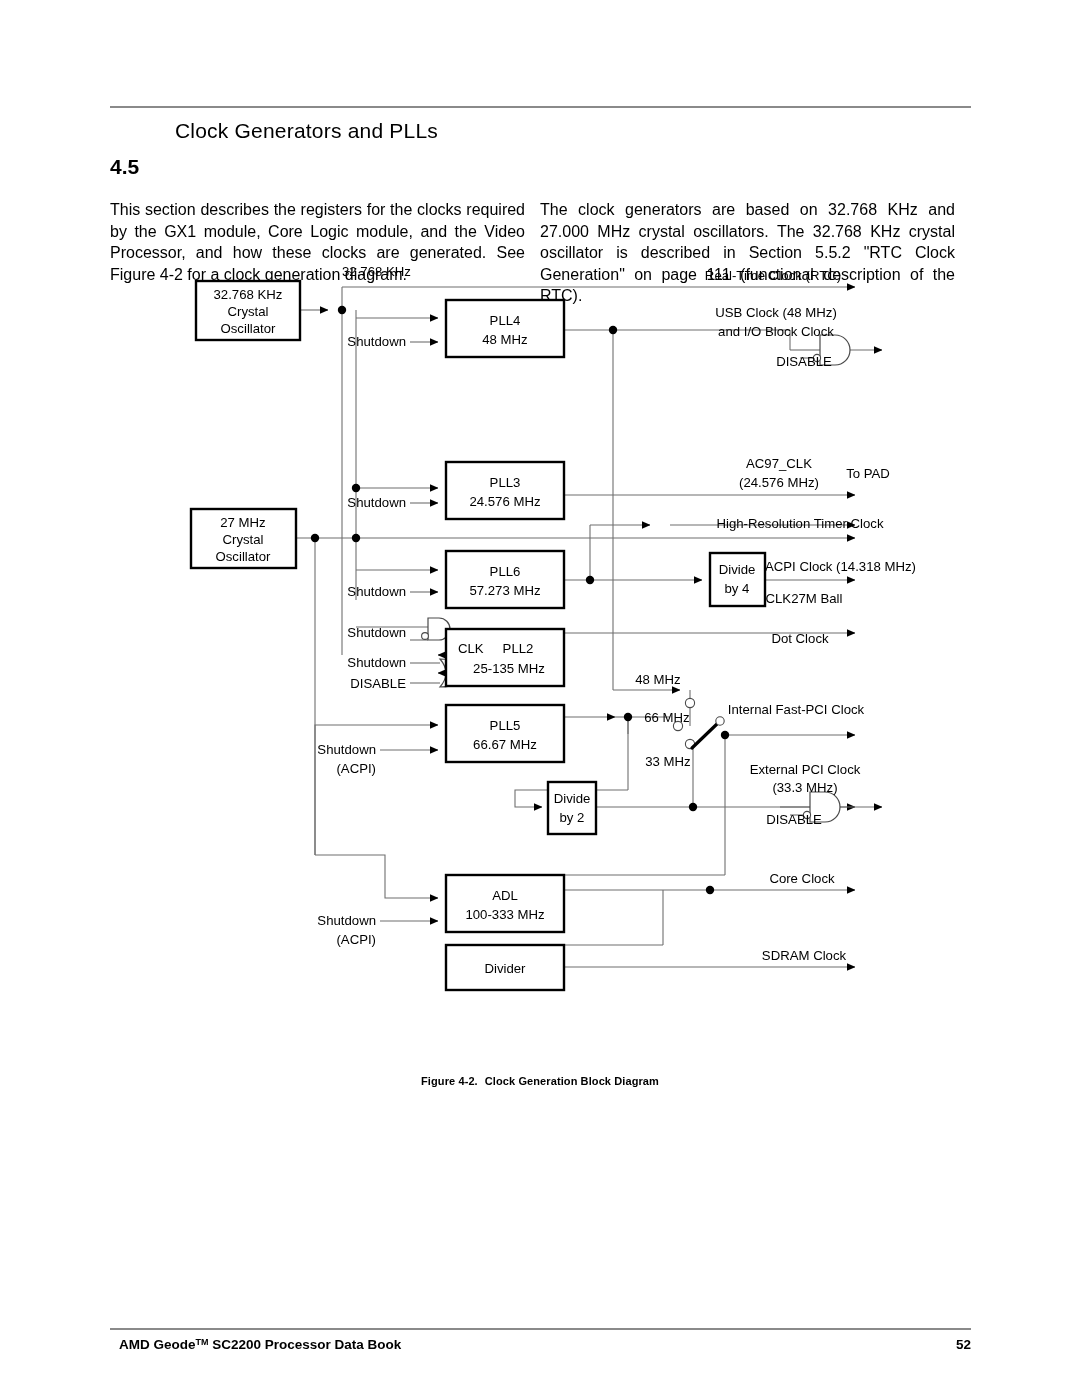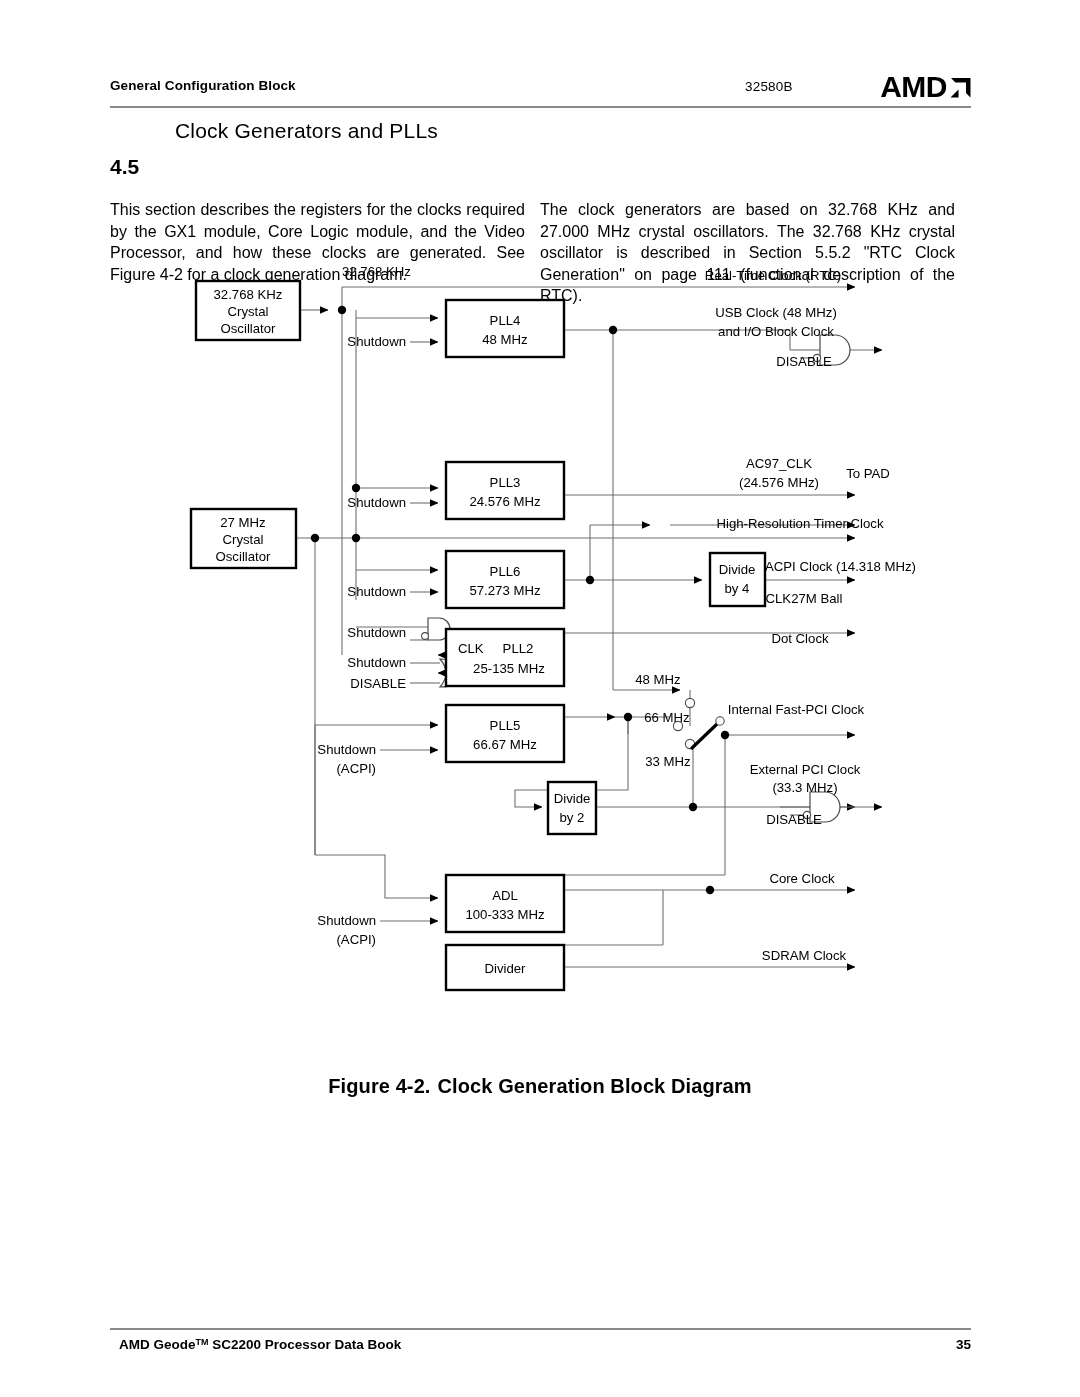--- a/index.html
+++ b/index.html
@@ -130,21 +130,21 @@
     vertical-align: -0.28em;
     letter-spacing: 0;
   }
   .note-gap { display: inline-block; width: 18px; }
   .caption {
     position: absolute;
     left: 0;
     top: 1075px;
     width: 1080px;
     text-align: center;
-    font-size: 20px;
+    font-size: 11px;
     font-weight: bold;
     letter-spacing: 0.1px;
   }
   .caption .cgap { display: inline-block; width: 7px; }
 
   
   .footer-rule {
     position: absolute;
     left: 110px;
     top: 1328px;
@@ -201,32 +201,20 @@
   }
   .dot { fill: #000000; }
   .ohead { fill: #ffffff; stroke: #4a4a4a; stroke-width: 1.1; }
   .swarm { stroke: #000000; stroke-width: 3.2; stroke-linecap: round; }
 </style>
 </head>
 <body>
 
 <div class="page">
 
-  <div class="header">
-    <div class="header-left">General Configuration Block</div>
-    <div class="header-doc">32580B</div>
-    <div class="amd-logo">
-      <span class="amd-word">AMD</span>
-      <span class="amd-mark">
-        <svg width="23" height="23" viewBox="0 0 23 23">
-          <path d="M1.5 21.5 L9.5 13.5 L9.5 21.5 Z M2 2 L21.5 2 L21.5 21.5 L17 17 L17 6.5 L6.5 6.5 Z" fill="#000"></path>
-        </svg>
-      </span>
-    </div>
-  </div>
   <div class="header-rule"></div>
 
   <div class="sec-num">4.5</div>
   <div class="sec-title">Clock Generators and PLLs</div>
 
   <div class="col col-left">
     <p>This section describes the registers for the clocks required by the GX1 module, Core Logic module, and the Video Processor, and how these clocks are generated. See Figure 4-2 for a clock generation diagram.</p>
   </div>
   <div class="col col-right">
     <p>The clock generators are based on 32.768 KHz and 27.000 MHz crystal oscillators. The 32.768 KHz crystal oscillator is described in Section 5.5.2 "RTC Clock Generation" on page 111 (functional description of the RTC).</p>
@@ -499,15 +487,15 @@
 
 
   <div class="caption">
     <span>Figure 4-2.</span><span class="cgap"></span><span>Clock Generation Block Diagram</span>
   </div>
 
   <div class="footer-rule"></div>
   <div class="footer-left">
     <span>AMD Geode</span><span class="tm">TM</span><span> SC2200  Processor Data Book</span>
   </div>
-  <div class="footer-page">35</div>
+  <div class="footer-page">52</div>
 
 </div>
 
 </body></html>

